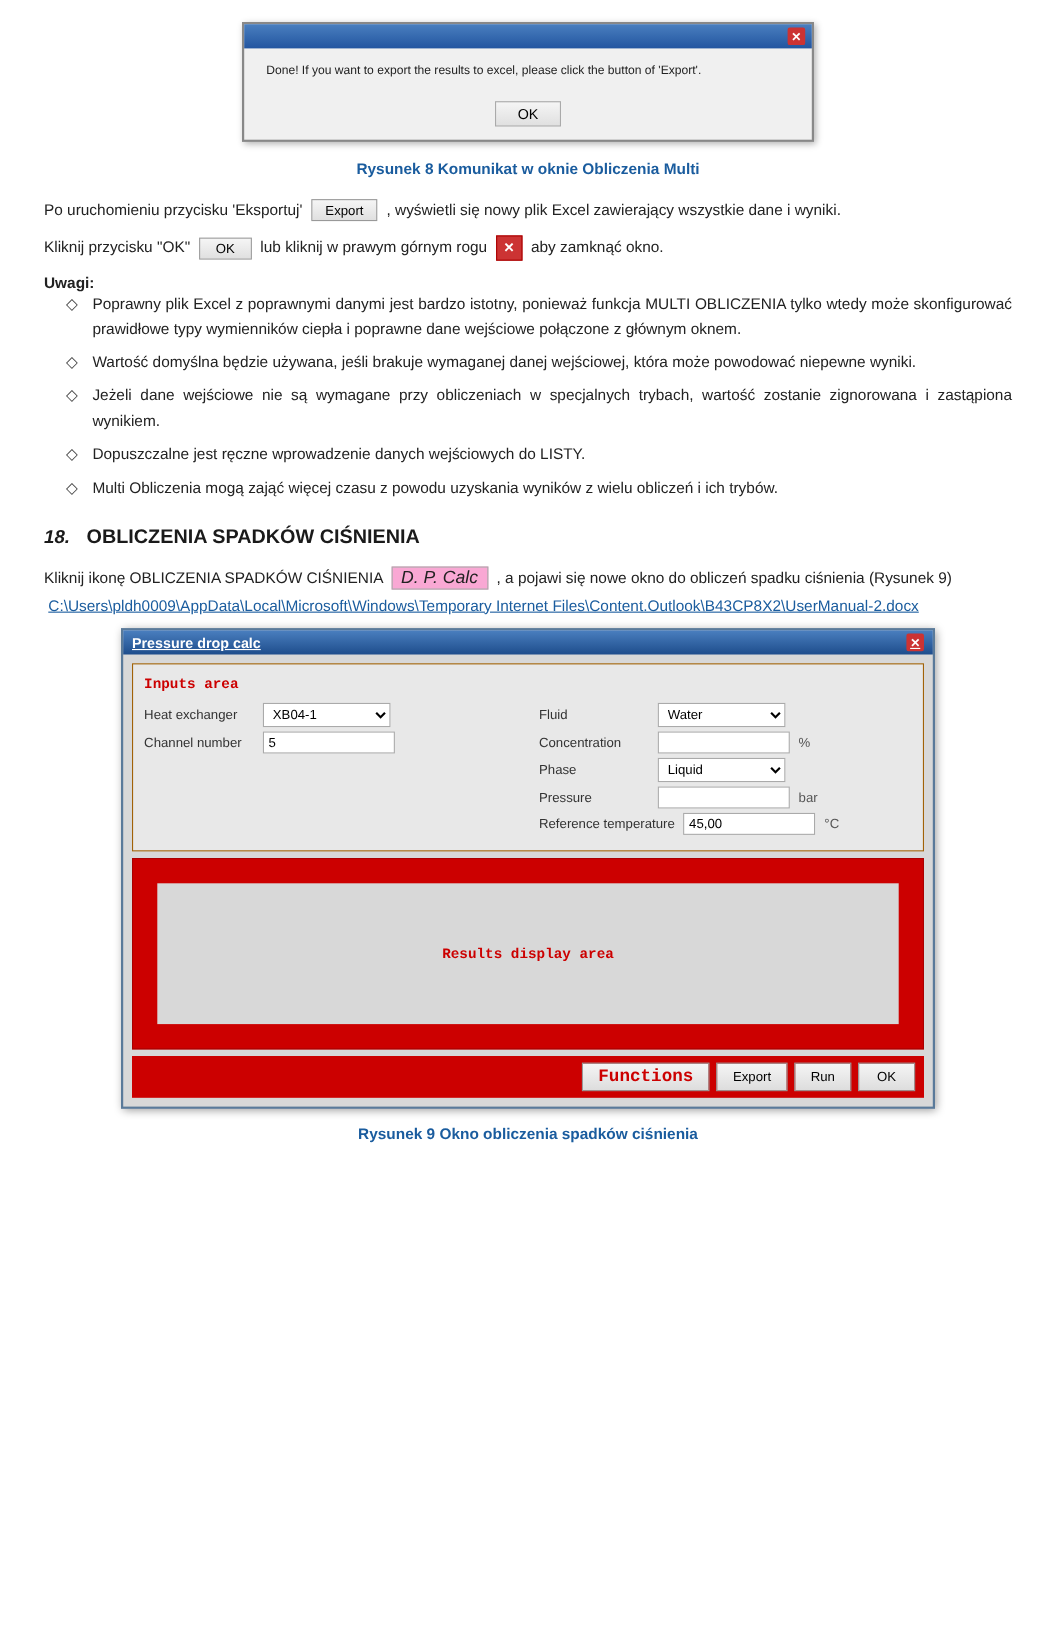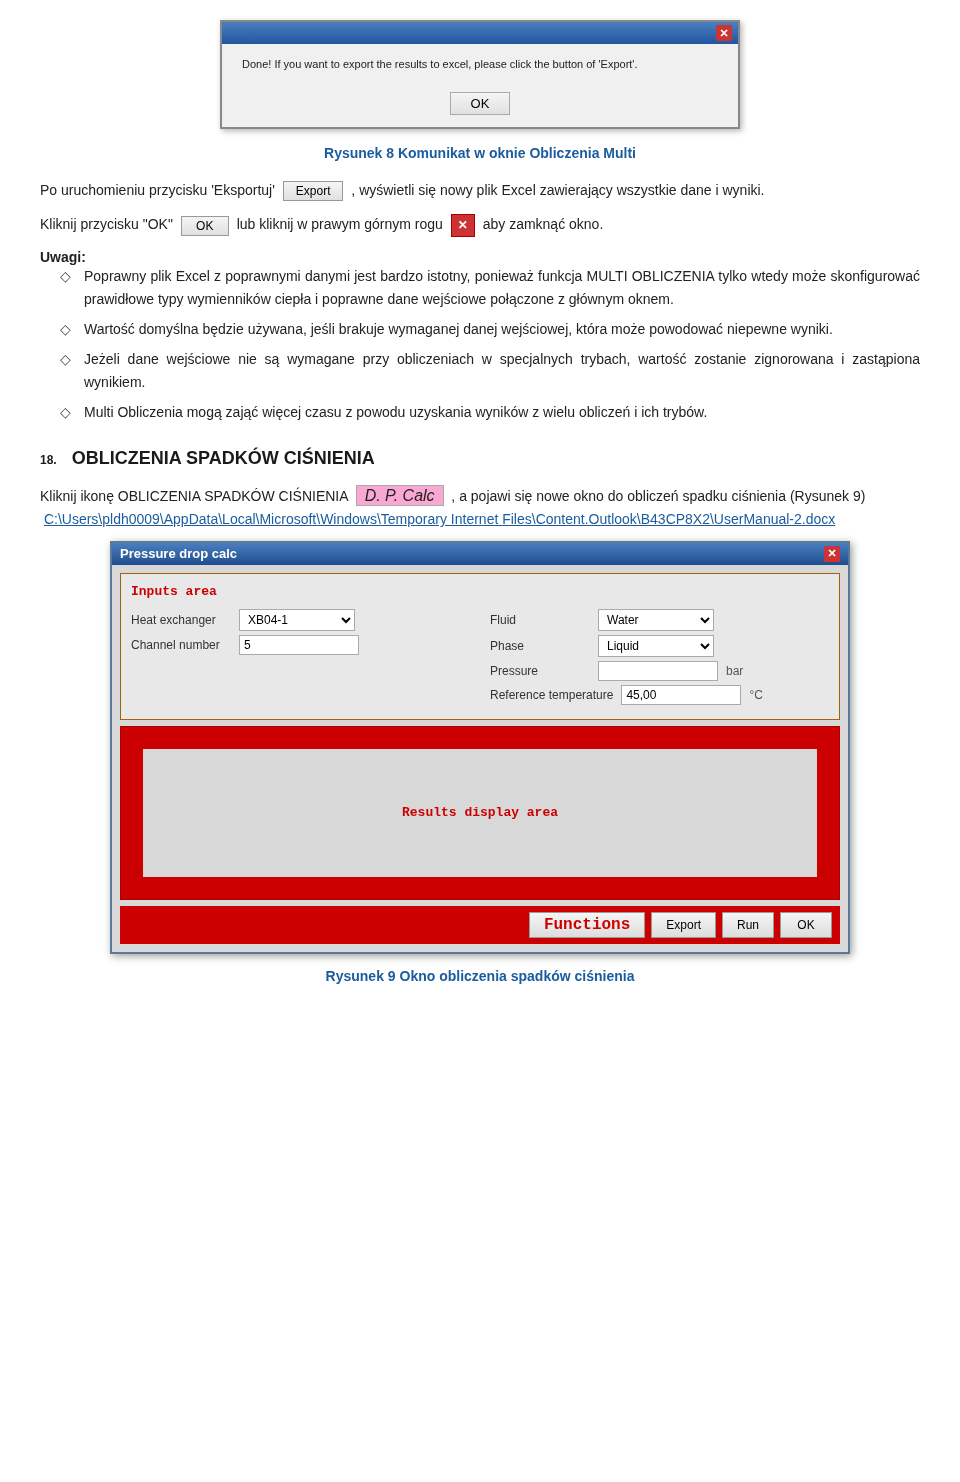--- a/index.html
+++ b/index.html
@@ -145,41 +145,43 @@
     }
 
     
     .section-heading {
       font-size: 18px;
       font-weight: bold;
       color: #1a1a1a;
       margin: 24px 0 14px 0;
     }
     .section-number {
-      font-size: 12px;
-      font-weight: bold;
+      font-size: 17px;
+      font-weight: bold;
+      font-style: italic;
     }
 
     
     .pressure-drop-window {
       border: 2px solid #5a7a9a;
       background: #d8d8d8;
       width: 740px;
       margin: 0 auto 14px auto;
       box-shadow: 2px 2px 8px rgba(0,0,0,0.4);
     }
     .pd-titlebar {
       background: linear-gradient(to bottom, #4a7fbf, #1e4d8c);
       color: white;
       font-size: 13px;
       font-weight: bold;
       padding: 3px 8px;
       display: flex;
       justify-content: space-between;
       align-items: center;
+      text-decoration: underline;
     }
     .pd-titlebar-close {
       background: #cc3333;
       color: white;
       border: none;
       font-size: 11px;
       font-weight: bold;
       width: 16px;
       height: 16px;
       cursor: pointer;
@@ -335,20 +337,21 @@
   <span class="inline-close-x">✕</span>
   <span> aby zamknąć okno.</span>
 </p>
 
 <div>
   <span class="uwagi-label">Uwagi:</span>
   <ul class="diamond-list">
     <li><span>Poprawny plik Excel z poprawnymi danymi jest bardzo istotny, ponieważ funkcja MULTI OBLICZENIA tylko wtedy może skonfigurować prawidłowe typy wymienników ciepła i poprawne dane wejściowe połączone z głównym oknem.</span></li>
     <li><span>Wartość domyślna będzie używana, jeśli brakuje wymaganej danej wejściowej, która może powodować niepewne wyniki.</span></li>
     <li><span>Jeżeli dane wejściowe nie są wymagane przy obliczeniach w specjalnych trybach, wartość zostanie zignorowana i zastąpiona wynikiem.</span></li>
+    <li><span>Dopuszczalne jest ręczne wprowadzenie danych wejściowych do LISTY.</span></li>
     <li><span>Multi Obliczenia mogą zająć więcej czasu z powodu uzyskania wyników z wielu obliczeń i ich trybów.</span></li>
   </ul>
 </div>
 
 <div class="section-heading">
   <span class="section-number">18.</span>
   &nbsp;
   <span>OBLICZENIA SPADKÓW CIŚNIENIA</span>
 </div>
 
@@ -384,20 +387,25 @@
         </div>
 
         <div>
           <div class="pd-row">
             <span class="pd-label">Fluid</span>
             <select class="pd-select">
               <option>Water</option>
             </select>
           </div>
           <div class="pd-row">
+            <span class="pd-label">Concentration</span>
+            <input type="text" class="pd-input" value="" style="">
+            <span class="pd-unit">%</span>
+          </div>
+          <div class="pd-row">
             <span class="pd-label">Phase</span>
             <select class="pd-select">
               <option>Liquid</option>
             </select>
           </div>
           <div class="pd-row">
             <span class="pd-label">Pressure</span>
             <input type="text" class="pd-input" value="" style="">
             <span class="pd-unit">bar</span>
           </div>

